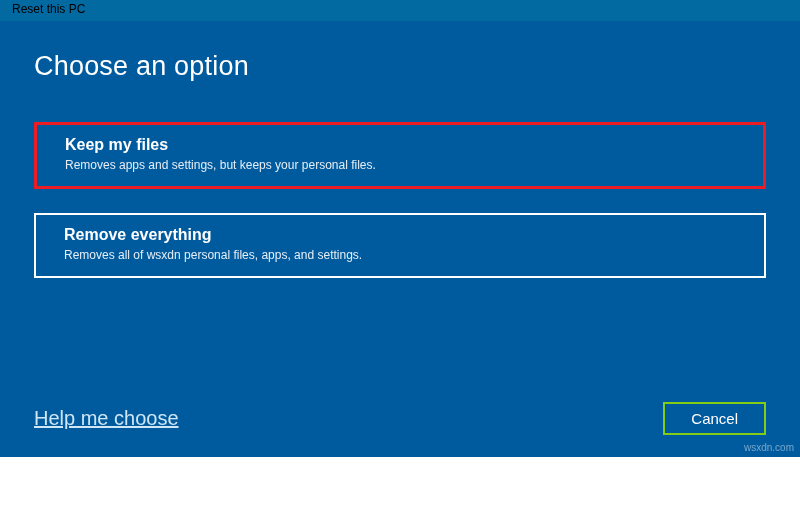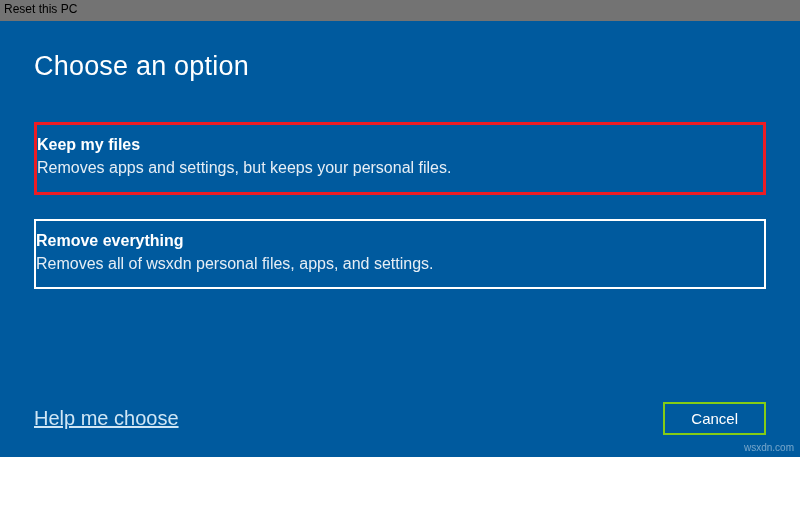--- a/index.html
+++ b/index.html
@@ -9,55 +9,55 @@
     }
     body {
       width: 800px;
       height: 529px;
       font-family: "Segoe UI", Arial, sans-serif;
       background: #fff;
       overflow: hidden;
     }
     .titlebar {
       height: 21px;
-      background: #737373;
-      padding: 2px 4px;
+      background: #0369a1;
+      padding: 2px 12px;
       font-size: 12px;
       color: #000;
     }
     .container {
       width: 800px;
       height: 436px;
       background: #005a9e;
       color: #fff;
       padding: 30px 34px 20px 34px;
       position: relative;
     }
     .heading {
       font-size: 27px;
       font-weight: 300;
       margin-bottom: 40px;
       letter-spacing: 0.2px;
     }
     .option-box {
       border: 2px solid #fff;
-      padding: 11px 16px 13px 0;
+      padding: 11px 16px 13px 28px;
       margin-bottom: 24px;
       cursor: pointer;
     }
     .option-box.highlighted {
       border: 3px solid #ed1c24;
     }
     .option-title {
       font-size: 16px;
       font-weight: 600;
       margin-bottom: 3px;
     }
     .option-desc {
-      font-size: 16px;
+      font-size: 12px;
       font-weight: 400;
       color: #e6eef5;
       line-height: 1.35;
     }
     .footer {
       position: absolute;
       left: 34px;
       right: 34px;
       bottom: 22px;
       display: flex;

